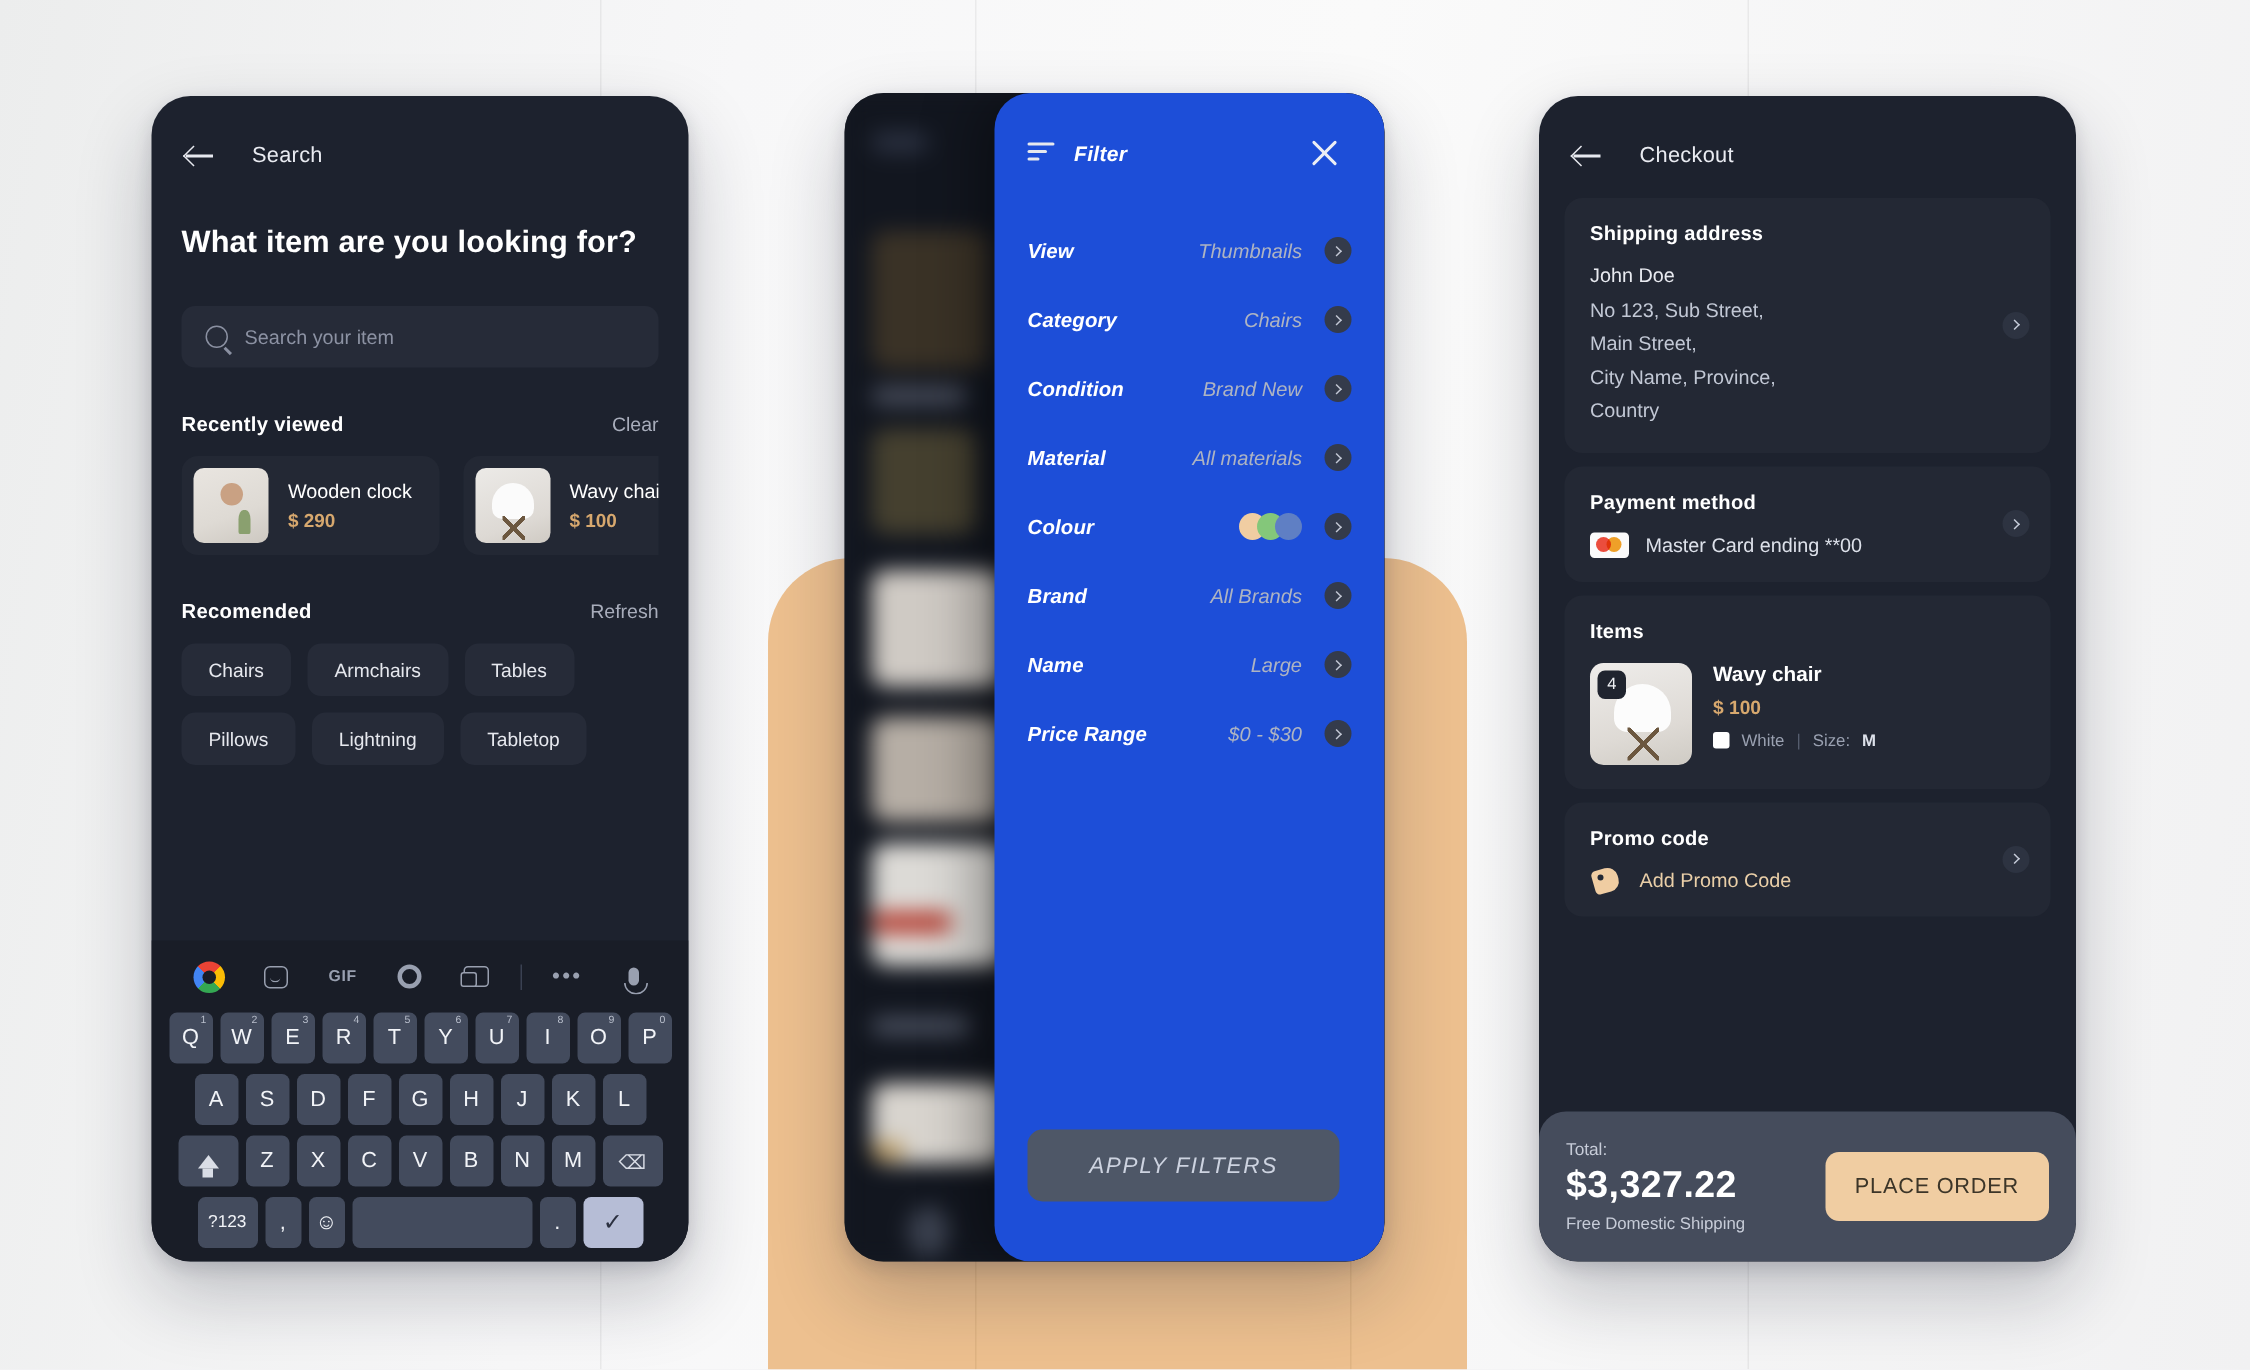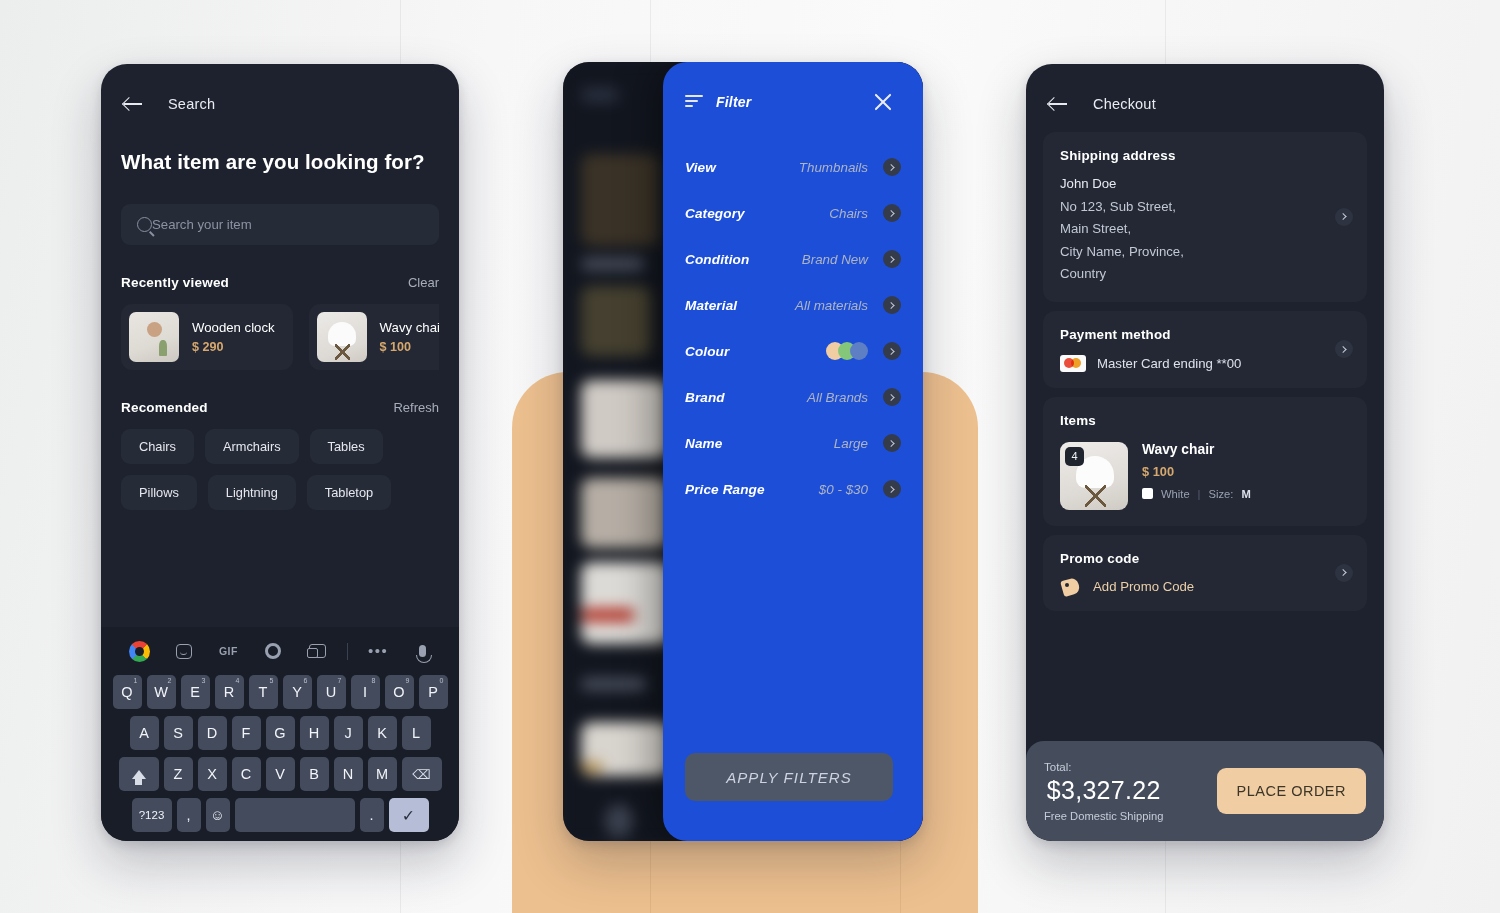--- a/index.html
+++ b/index.html
@@ -50,21 +50,21 @@
     content: ""; position: absolute; left: 1px; top: 5px; width: 9px; height: 9px;
     border-left: 1.6px solid #e7e9ef; border-bottom: 1.6px solid #e7e9ef; transform: rotate(45deg);
   }
   .appbar-title { color: #e9ebf1; font-size: 14.5px; letter-spacing: .2px; }
 
   
   .search-body { padding: 0 20px; }
   .headline { color: #ffffff; font-size: 20.5px; font-weight: bold; line-height: 28px; margin-top: 26px; letter-spacing: .1px; }
   .search-field {
     margin-top: 28px; height: 41px; background: #262b38; border-radius: 9px;
-    display: flex; align-items: center; padding: 0 16px;
+    display: flex; align-items: center; gap: 11px; padding: 0 16px;
   }
   .mag { width: 15px; height: 15px; border: 1.5px solid #8a90a1; border-radius: 50%; position: relative; flex:0 0 auto;}
   .mag::after { content:""; position:absolute; right:-4px; bottom:-3px; width:6px; height:1.5px; background:#8a90a1; transform: rotate(45deg); }
   .search-ph { color: #8c92a3; font-size: 13.2px; }
 
   .sec-head { display: flex; align-items: baseline; justify-content: space-between; margin-top: 30px; }
   .sec-title { color: #fff; font-size: 13.5px; font-weight: bold; letter-spacing: .2px; }
   .sec-action { color: #a8adbb; font-size: 13px; }
 
   .recent-row { display: flex; gap: 16px; margin-top: 14px; overflow: hidden; }
@@ -201,21 +201,21 @@
   .tag-icon .body{ position:absolute; left:2px; top:0; width:17px;height:16px; background:#f0cda2; border-radius:3px 7px 7px 3px; transform: rotate(-16deg);}
   .tag-icon .hole{ position:absolute; left:4.5px; top:4px; width:4px;height:4px;border-radius:50%;background:#232834;}
   .promo-text { color:#eacfa8; font-size:13.2px; }
 
   .co-footer {
     position:absolute; left:0; right:0; bottom:0; height: 100px;
     background: #454c5c; border-radius: 18px 18px 26px 26px;
     padding: 16px 18px; display:flex; align-items:center;
   }
   .total-label { color:#c7ccd8; font-size: 11.5px; }
-  .total-amt { color:#ffffff; font-size: 25px; font-weight: normal; margin-top: 3px; letter-spacing:.3px;text-align:center;}
+  .total-amt { color:#ffffff; font-size: 25px; font-weight: bold; margin-top: 3px; letter-spacing:.3px;}
   .ship-note { color:#c7ccd8; font-size: 11.2px; margin-top: 5px;}
   .place-order {
     margin-left:auto; background:#f0cda2; color:#3c3528; border-radius: 9px;
     padding: 15px 20px; font-size: 14.5px; letter-spacing: .5px;
   }
 </style>
 </head>
 <body>
 
 <div id="stage">

